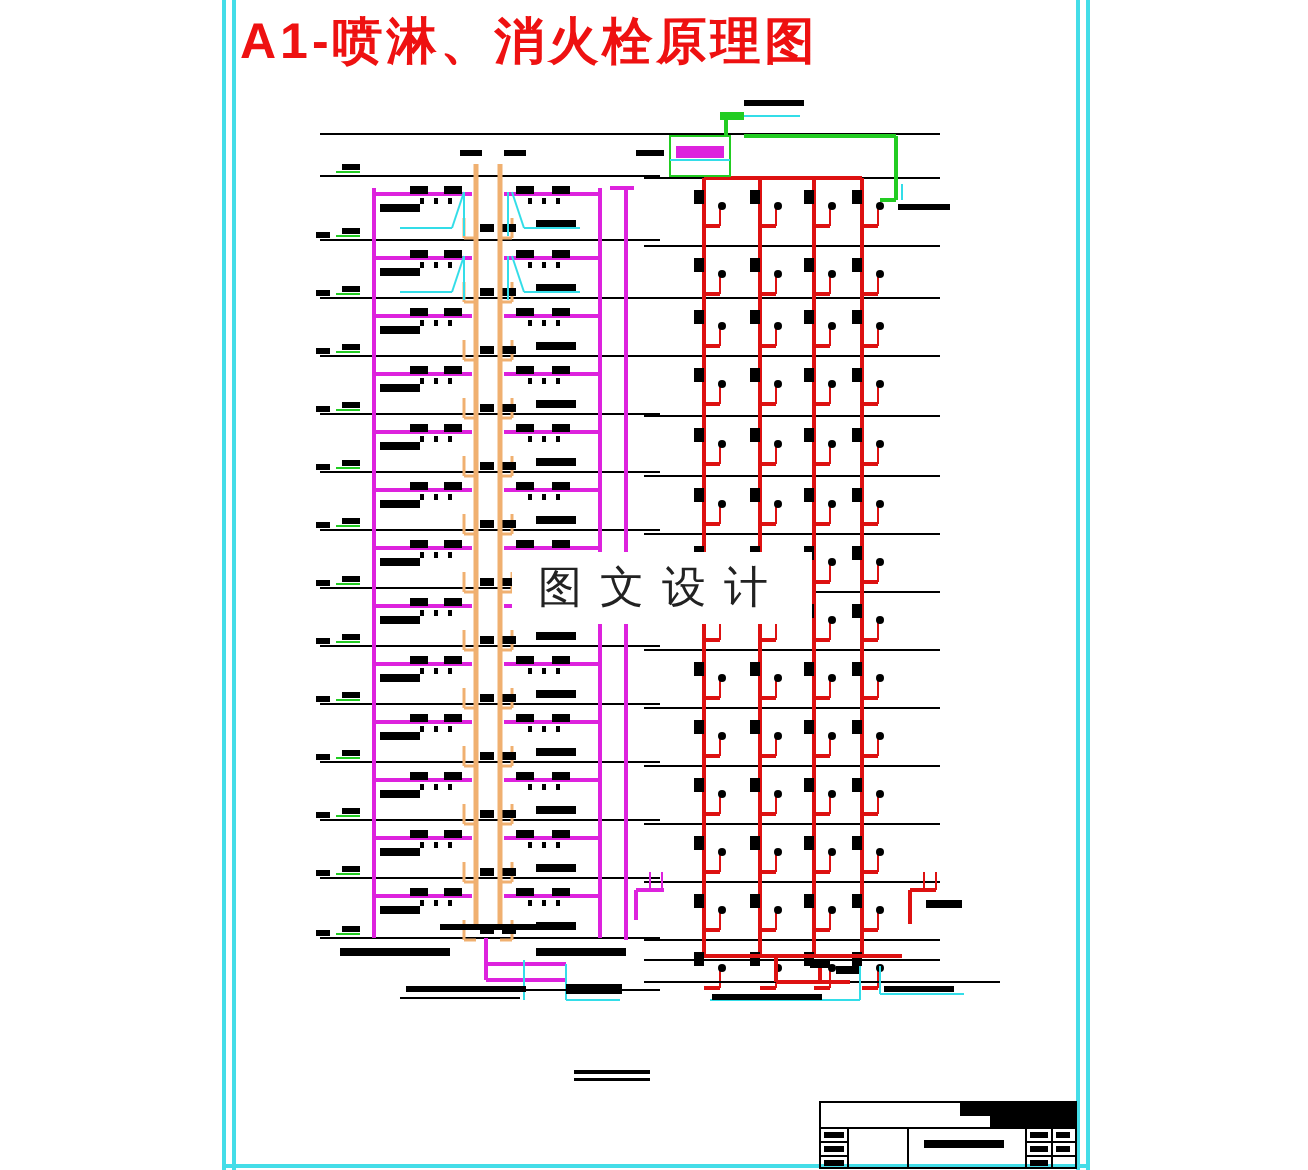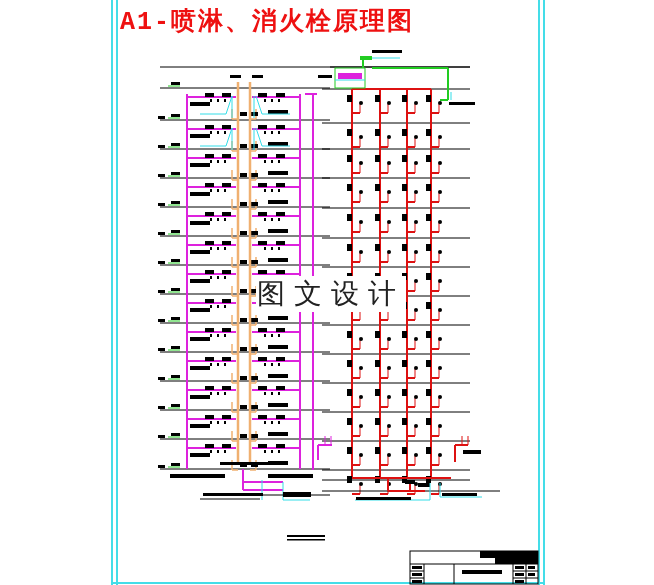--- a/index.html
+++ b/index.html
@@ -1,27 +1,27 @@
 <!DOCTYPE html>
 <html><head>
 <meta charset="utf-8">
 <style>
   html, body { margin: 0; padding: 0; background: #ffffff; }
   body { width: 654px; height: 585px; position: relative; overflow: hidden;
          font-family: "DejaVu Sans", sans-serif; }
   #sheet { position: absolute; left: 0; top: 0; width: 654px; height: 585px; }
   .title {
     position: absolute; left: 120px; top: 4px;
-    font-family: Liberation Mono, monospace; font-weight: bold;
+    font-family: Liberation Sans, sans-serif; font-weight: bold;
     font-size: 25px; color: #ee1111; letter-spacing: 2px; white-space: nowrap;
   }
   .watermark {
     position: absolute; left: 256px; top: 276px; width: 150px; height: 36px;
     background: #ffffff; display: flex; align-items: center; justify-content: center;
-    font-family: "DejaVu Serif", serif; font-size: 28px; color: #222;
+    font-family: "DejaVu Serif", serif; font-size: 22px; color: #222;
     letter-spacing: 9px;
   }
 </style>
 </head>
 <body>
 
 <div id="sheet">
   <svg id="drawing" width="654" height="585" viewBox="0 0 654 585">
       <line x1="112" y1="0" x2="112" y2="585" stroke="#44dde8" stroke-width="2"></line>
       <line x1="117" y1="0" x2="117" y2="585" stroke="#44dde8" stroke-width="2"></line>

